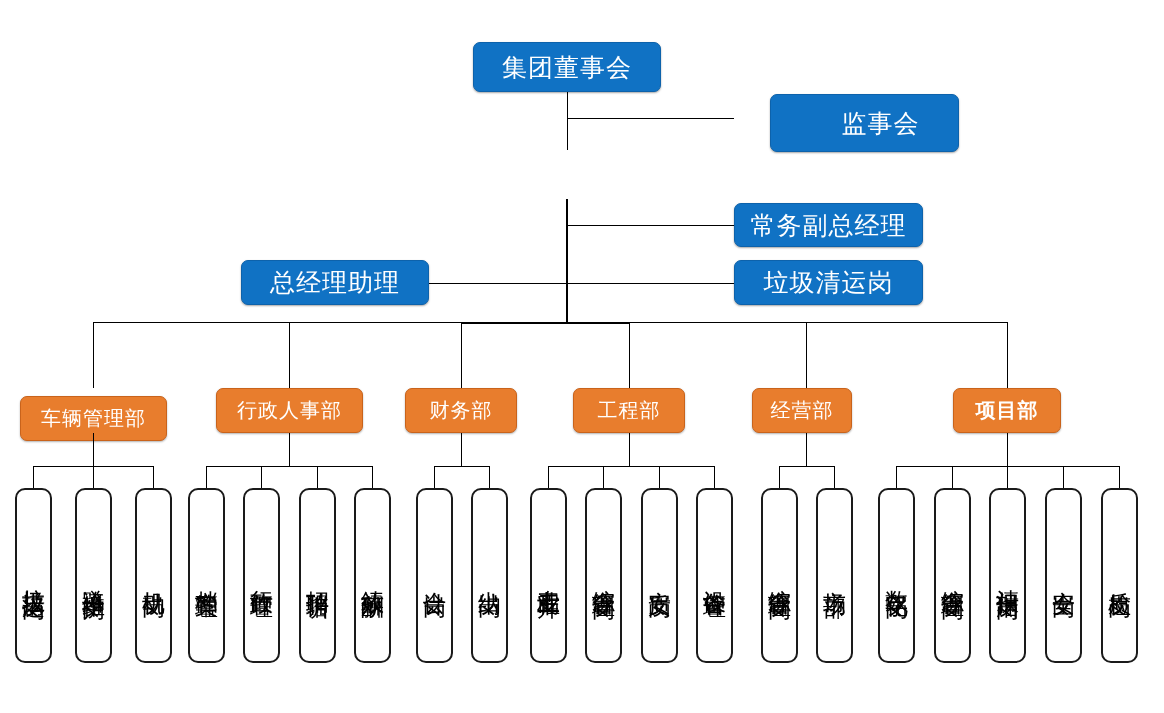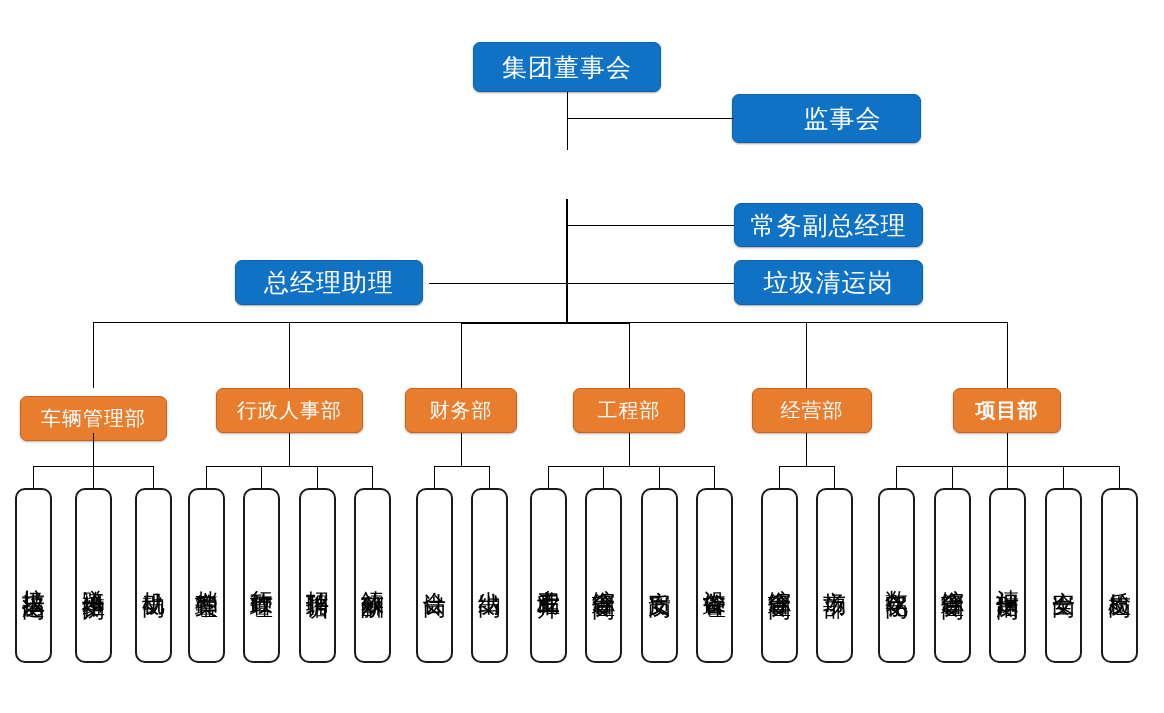--- a/index.html
+++ b/index.html
@@ -76,34 +76,34 @@
 </style>
 </head>
 <body>
 
 <div id="org-chart">
 
   <div class="node node-blue" style="left:473px; top:42px; width:188px; height:50px;">
     <span>集团董事会</span>
   </div>
 
-  <div class="node node-blue" style="left:732px; top:94px; width:189px; height:49px;padding-left:32px;">
+  <div class="node node-blue" style="left:770px; top:94px; width:189px; height:58px;padding-left:32px;">
     <span>监事会</span>
   </div>
 
 
   <div class="node node-blue" style="left:734px; top:203px; width:189px; height:44px;">
     <span>常务副总经理</span>
   </div>
 
   <div class="node node-blue" style="left:734px; top:260px; width:189px; height:45px;">
     <span>垃圾清运岗</span>
   </div>
 
-  <div class="node node-blue" style="left:235px; top:260px; width:188px; height:45px;">
+  <div class="node node-blue" style="left:241px; top:260px; width:188px; height:45px;">
     <span>总经理助理</span>
   </div>
 
   <div class="line line-v" style="left:567px; top:92px; height:58px;"></div>
 
   <div class="line line-h" style="left:567px; top:118px; width:167px;"></div>
 
   <div class="line line-thick-v" style="left:566px; top:199px; height:124px;"></div>
 
   <div class="line line-h" style="left:567px; top:225px; width:167px;"></div>
@@ -128,21 +128,21 @@
   </div>
   <div class="node node-orange" style="left:405px; top:388px; width:112px; height:45px;">
     <span>财务部</span>
   </div>
   <div class="node node-orange" style="left:216px; top:388px; width:147px; height:45px;">
     <span>行政人事部</span>
   </div>
   <div class="node node-orange" style="left:573px; top:388px; width:112px; height:45px;">
     <span>工程部</span>
   </div>
-  <div class="node node-orange" style="left:752px; top:388px; width:120px; height:45px;">
+  <div class="node node-orange" style="left:752px; top:388px; width:100px; height:45px;">
     <span>经营部</span>
   </div>
   <div class="node node-orange" style="left:953px; top:388px; width:108px; height:45px;font-weight:bold;">
     <span>项目部</span>
   </div>
 
   <div class="line line-v" style="left:93px; top:433px; height:33px;"></div>
   <div class="line line-v" style="left:289px; top:433px; height:33px;"></div>
   <div class="line line-v" style="left:461px; top:433px; height:33px;"></div>
   <div class="line line-v" style="left:629px; top:433px; height:33px;"></div>

